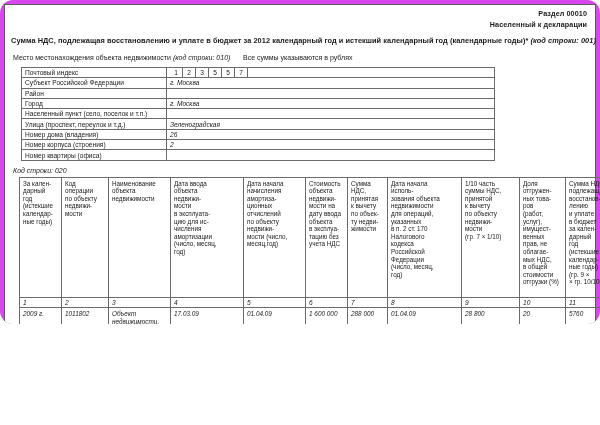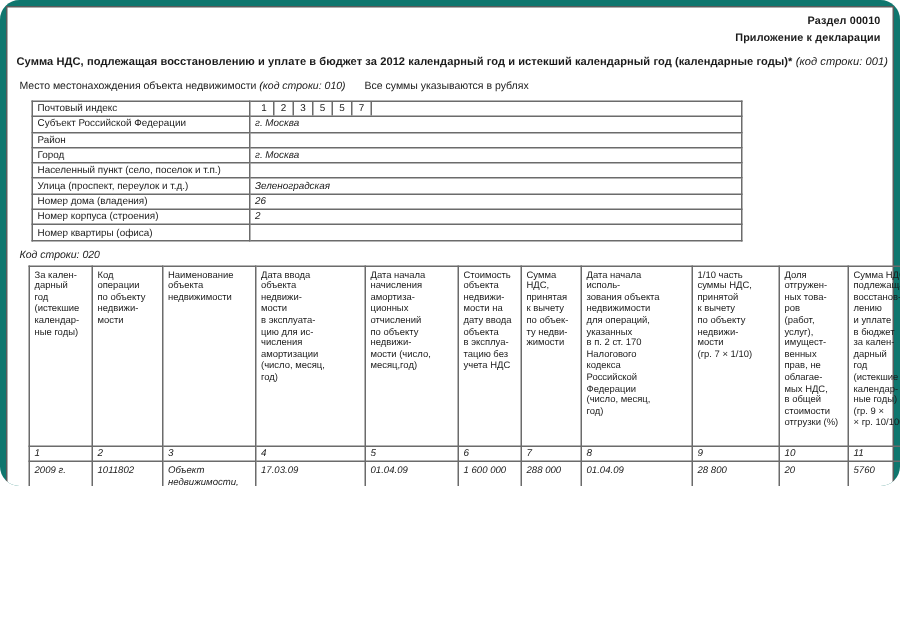--- a/index.html
+++ b/index.html
@@ -8,21 +8,21 @@
     background: #ffffff;
   }
   body {
     font-family: "Liberation Sans", sans-serif;
     color: #1a1a1a;
   }
   #page {
     position: relative;
     width: 600px;
     height: 324px;
-    background: #0f766e;
+    background: #d946ef;
     overflow: hidden;
     box-sizing: border-box;
     border-radius: 13px;
   }
   
   #doc-frame {
     position: absolute;
     left: 4px;
     top: 4px;
     width: 592px;
@@ -53,21 +53,21 @@
   .main-title {
     margin-top: 6px;
     text-align: center;
     font-size: 7.4px;
     font-weight: bold;
     line-height: 10px;
     letter-spacing: 0.05px;
     white-space: nowrap;
   }
   .main-title .code-note {
-    font-weight: normal;
+    font-weight: bold;
     font-style: italic;
   }
 
   .subline {
     margin-top: 7px;
     font-size: 7px;
     line-height: 10px;
     position: relative;
     height: 11px;
   }
@@ -182,21 +182,21 @@
 </style>
 </head>
 <body>
 
 <div id="page">
   <div id="doc-frame">
     <div id="doc-inner">
 
       <div class="hdr-right">
         <div>Раздел 00010</div>
-        <div>Приложение к декларации</div>
+        <div>Населенный к декларации</div>
       </div>
 
       <div class="main-title">
         <span>Сумма НДС, подлежащая восстановлению и уплате в бюджет за 2012 календарный год и истекший календарный год (календарные годы)*</span>
         <span class="code-note">(код строки: 001)</span>
       </div>
 
       <div class="subline">
         <span class="left-lbl">
           <span>Место местонахождения объекта недвижимости</span>

